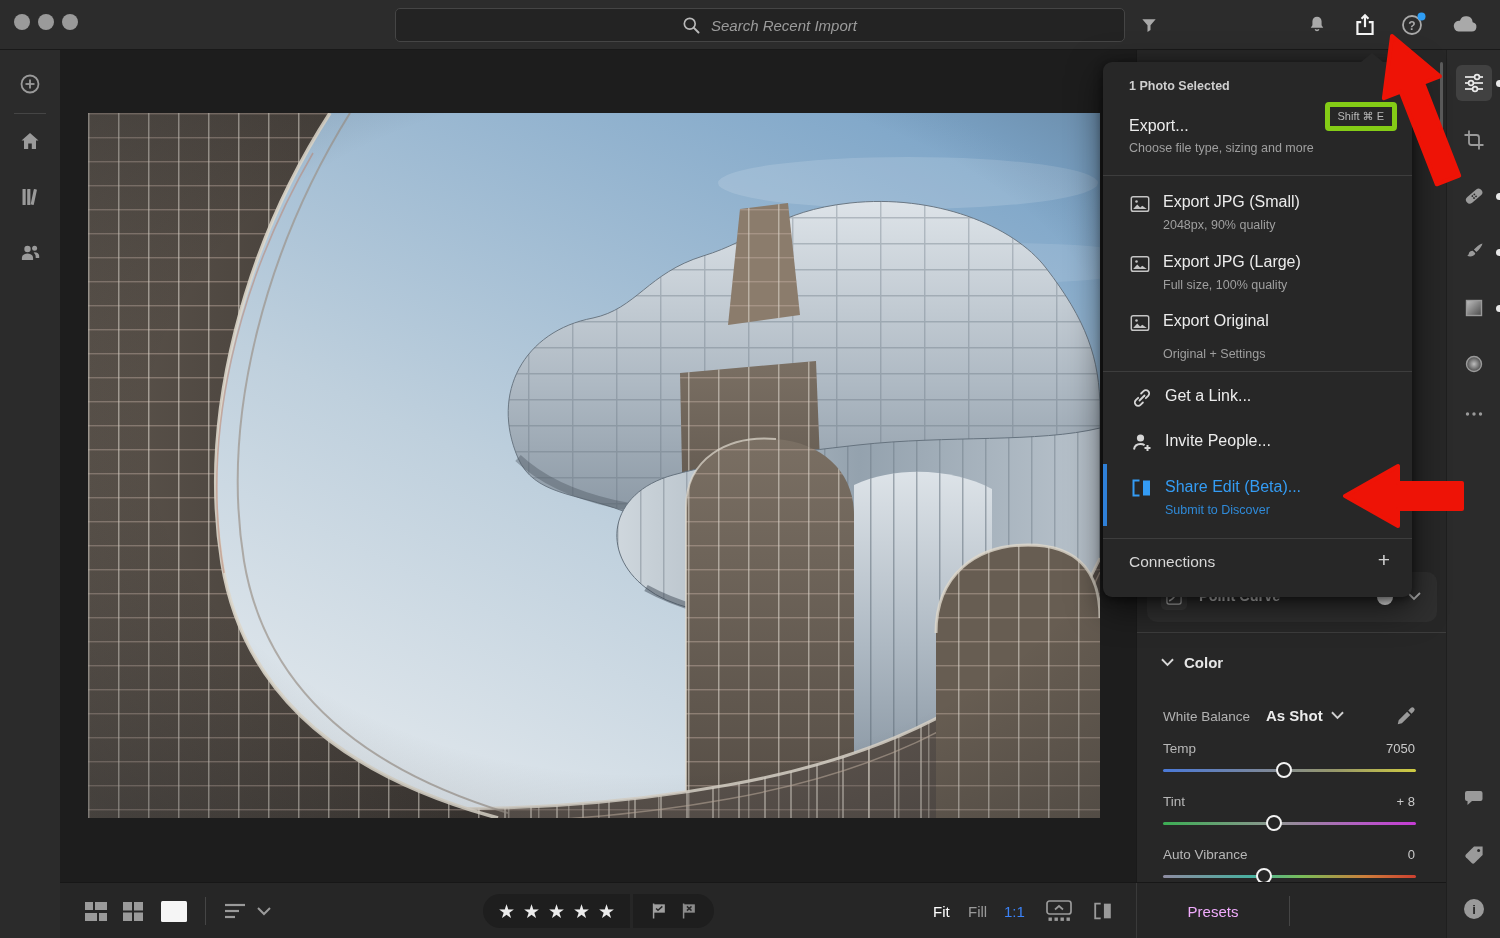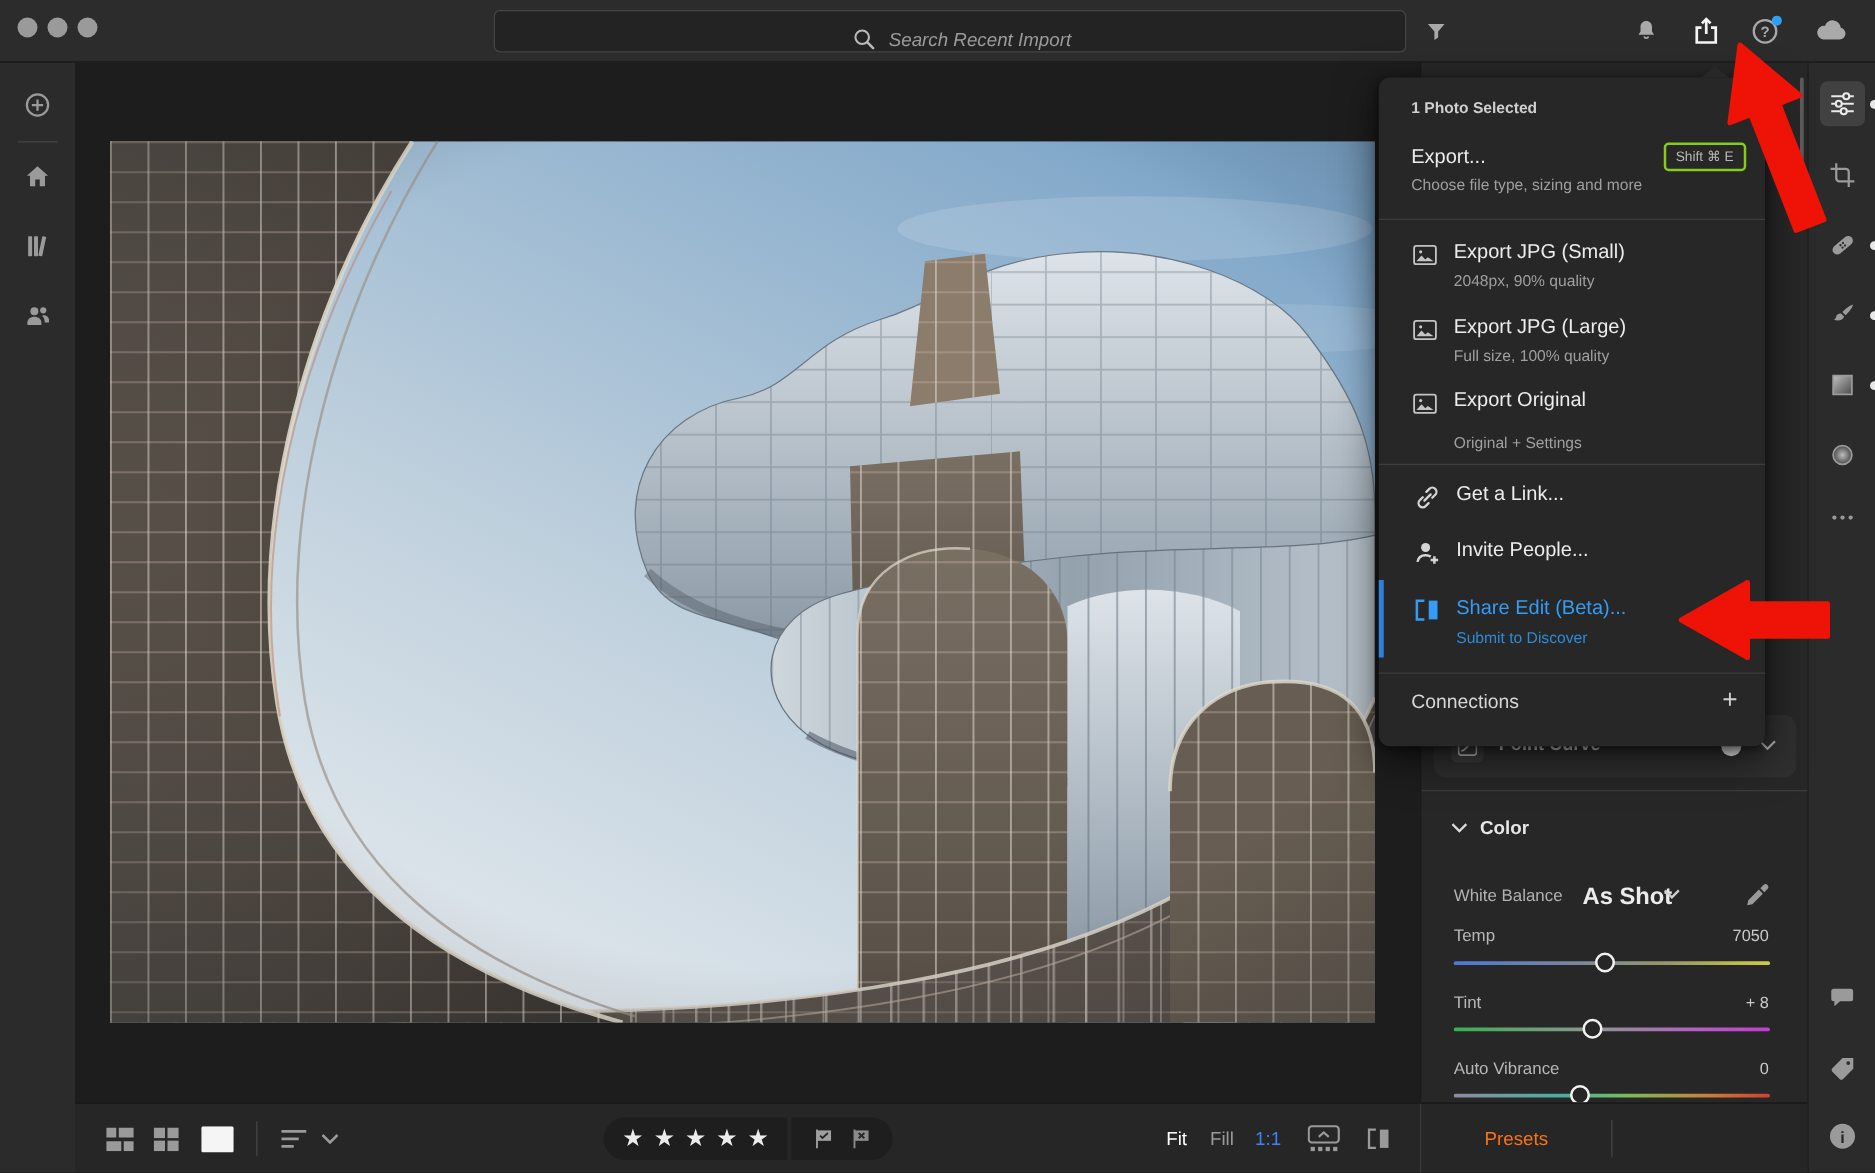--- a/index.html
+++ b/index.html
@@ -2,21 +2,21 @@
 <html><head>
 <meta charset="utf-8">
 <style>
   * { margin:0; padding:0; box-sizing:border-box; }
   html,body { width:1500px; height:938px; background:#1d1d1d; font-family:"Liberation Sans",sans-serif; overflow:hidden; }
   #app { position:relative; width:1500px; height:938px; background:#1d1d1d; }
 
   
   .topbar { position:absolute; left:0; top:0; width:1500px; height:50px; background:#2c2c2c; border-bottom:1px solid #191919; z-index:20; }
   .traffic { position:absolute; top:14px; width:16px; height:16px; border-radius:50%; background:#9a9a9a; }
-  .search-field { position:absolute; left:395px; top:8px; width:730px; height:34px; background:#232323; border:1px solid #454545; border-radius:5px; display:flex; align-items:flex-end; padding-left:285px; }
+  .search-field { position:absolute; left:395px; top:8px; width:730px; height:34px; background:#232323; border:1px solid #454545; border-radius:5px; display:flex; align-items:center; padding-left:285px; }
   .search-field .ph { color:#9b9b9b; font-style:italic; font-size:15px; margin-left:10px; }
   .tb-icon { position:absolute; top:11px; width:28px; height:28px; display:flex; align-items:center; justify-content:center; }
 
   
   .left-sidebar { position:absolute; left:0; top:50px; width:60px; height:888px; background:#2b2b2b; z-index:5; }
   .ls-icon { position:absolute; left:18px; width:24px; height:24px; }
   .ls-div { position:absolute; left:14px; width:32px; height:1px; background:#454545; }
   .right-sidebar { position:absolute; left:1446px; top:50px; width:54px; height:888px; background:#2b2b2b; border-left:1px solid #1f1f1f; z-index:5; }
   .rs-icon { position:absolute; left:15px; width:24px; height:24px; }
   .rs-active { position:absolute; left:9px; width:36px; height:36px; background:#414141; border-radius:6px; }
@@ -30,21 +30,21 @@
   .panel { position:absolute; left:1136px; top:50px; width:310px; height:832px; background:#272727; border-left:1px solid #1a1a1a; overflow:hidden; z-index:4; }
   .pc-box { position:absolute; left:10px; top:522px; width:290px; height:50px; background:#2f2f2f; border-radius:10px; }
   .pc-icon { position:absolute; left:14px; top:12px; width:26px; height:26px; background:#3b3b3b; border-radius:5px; display:flex; align-items:center; justify-content:center; }
   .pc-label { position:absolute; left:52px; top:16px; font-size:14.5px; font-weight:bold; color:#d9d9d9; }
   .pc-toggle { position:absolute; right:44px; top:17px; width:16px; height:16px; border-radius:50%; background:#f0f0f0; }
   .panel-div { position:absolute; left:0; top:582px; width:310px; height:1px; background:#3d3d3d; }
   .color-hdr { position:absolute; left:24px; top:604px; display:flex; align-items:center; gap:10px; }
   .color-hdr span { font-size:15px; font-weight:bold; color:#e6e6e6; }
   .wb-row { position:absolute; left:26px; top:657px; width:258px; height:22px; }
   .wb-label { position:absolute; left:0; top:2px; font-size:13.5px; color:#b2b2b2; }
-  .wb-value { position:absolute; left:103px; top:0; font-size:19px; font-weight:bold; color:#ececec; }
+  .wb-value { position:absolute; left:103px; top:0; font-size:15px; font-weight:bold; color:#ececec; }
   .wb-chev { position:absolute; left:168px; top:4px; }
   .eyedrop { position:absolute; left:232px; top:-2px; }
   .sl-label { position:absolute; left:26px; font-size:13.5px; color:#b7b7b7; }
   .sl-value { position:absolute; right:31px; font-size:13px; color:#cacaca; }
   .sl-track { position:absolute; left:26px; width:253px; height:3px; border-radius:2px; }
   .sl-knob { position:absolute; top:-7px; width:16px; height:16px; border-radius:50%; background:#262626; border:2.5px solid #f2f2f2; }
   .track-temp { background:linear-gradient(90deg,#4a79d8 0%,#7e8898 42%,#97986a 68%,#cfcb41 100%); }
   .track-tint { background:linear-gradient(90deg,#3cae54 0%,#8f9592 45%,#b45ec4 78%,#c53bd4 100%); }
   .track-vib  { background:linear-gradient(90deg,#8e8ca2 0%,#48b0a0 35%,#79bd59 55%,#cd7e3b 80%,#cd4030 100%); }
   .scrollthumb { position:absolute; right:3px; top:12px; width:3px; height:118px; background:#5b5b5b; border-radius:2px; }
@@ -52,31 +52,31 @@
   
   .bottombar { position:absolute; left:60px; top:882px; width:1386px; height:56px; background:#262626; border-top:1px solid #171717; z-index:6; }
   .bb-item { position:absolute; top:0; height:56px; display:flex; align-items:center; }
   .bb-div { position:absolute; top:14px; width:1px; height:28px; background:#454545; }
   .pill { position:absolute; top:11px; height:34px; background:#1e1e1e; display:flex; align-items:center; justify-content:center; }
   .stars { left:423px; width:147px; border-radius:17px 0 0 17px; }
   .stars span { color:#ececec; font-size:19px; letter-spacing:4px; margin-left:4px; }
   .flags { left:573px; width:81px; border-radius:0 17px 17px 0; gap:10px; }
   .zoomtxt { font-size:15px; }
   .panel-bottom { position:absolute; left:1076px; top:0; width:310px; height:56px; border-left:1px solid #3a3a3a; }
-  .pb-btn { position:absolute; top:0; height:56px; display:flex; align-items:center; justify-content:center; font-size:15px; color:#f97316; }
+  .pb-btn { position:absolute; top:0; height:56px; display:flex; align-items:center; justify-content:center; font-size:15px; color:#f0abfc; }
   .pb-div { position:absolute; left:152px; top:13px; width:1px; height:30px; background:#454545; }
 
   
   .menu { position:absolute; left:1103px; top:62px; width:309px; height:535px; background:#272727; border-radius:9px; box-shadow:0 10px 34px rgba(0,0,0,.6), 0 2px 8px rgba(0,0,0,.5); z-index:50; }
   .menu-caret { position:absolute; left:258px; top:-9px; width:0; height:0; border-left:11px solid transparent; border-right:11px solid transparent; border-bottom:9px solid #272727; }
   .m-header { position:absolute; left:26px; top:17px; font-size:12.5px; font-weight:bold; color:#cfcfcf; }
   .m-title { font-size:16px; color:#ececec; }
   .m-sub { font-size:12.5px; color:#9f9f9f; }
   .m-div { position:absolute; left:0; width:309px; height:1px; background:#3d3d3d; }
-  .m-badge { position:absolute; right:15px; top:52px; border:2px solid #84cc16; border-radius:4px; padding:3px 8px; font-size:11px; color:#b8b8b8; }
+  .m-badge { position:absolute; right:15px; top:40px; border:5px solid #84cc16; border-radius:4px; padding:3px 8px; font-size:11px; color:#b8b8b8; }
   .m-opt-icon { position:absolute; left:26px; width:22px; height:22px; }
   .m-row-icon { position:absolute; left:27px; width:24px; height:24px; }
   .blue { color:#349cf4 !important; }
   .blue-sub { color:#2f8ad8 !important; }
   .sel-bar { position:absolute; left:0; top:402px; width:4px; height:62px; background:#2f80d8; }
 
   
   .arrows { position:absolute; left:0; top:0; width:1500px; height:938px; pointer-events:none; z-index:100; }
 </style>
 </head>

